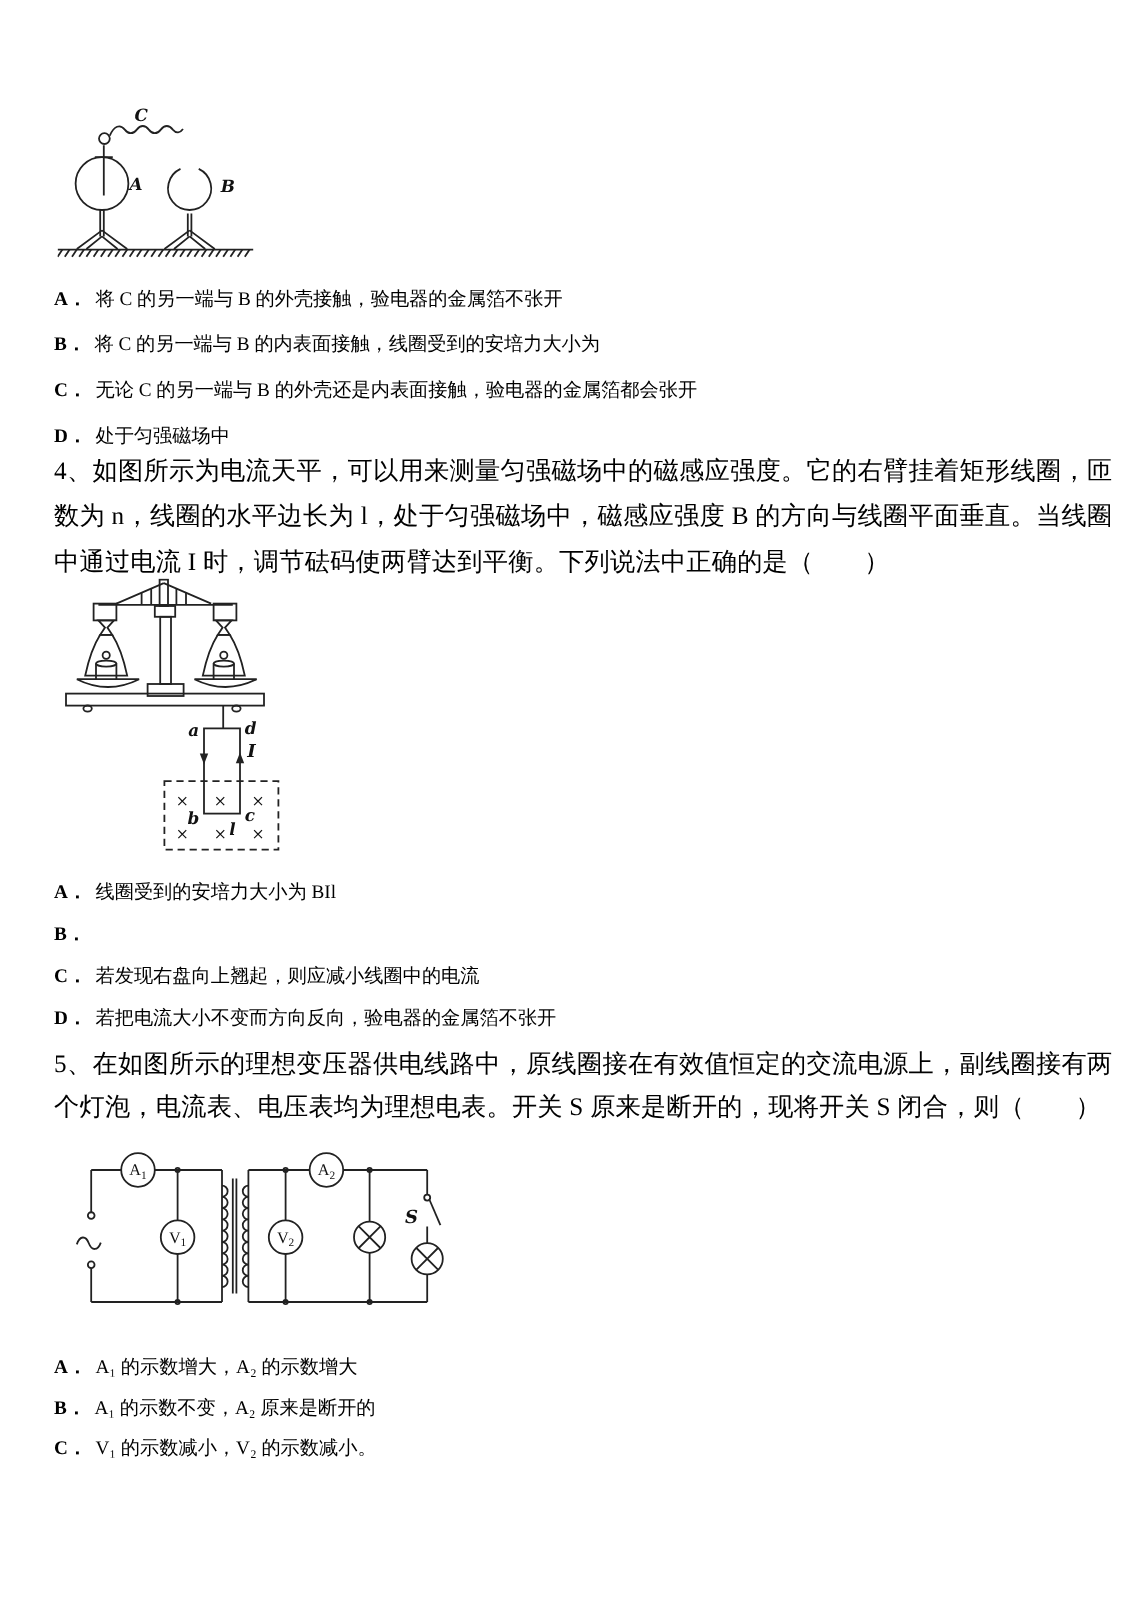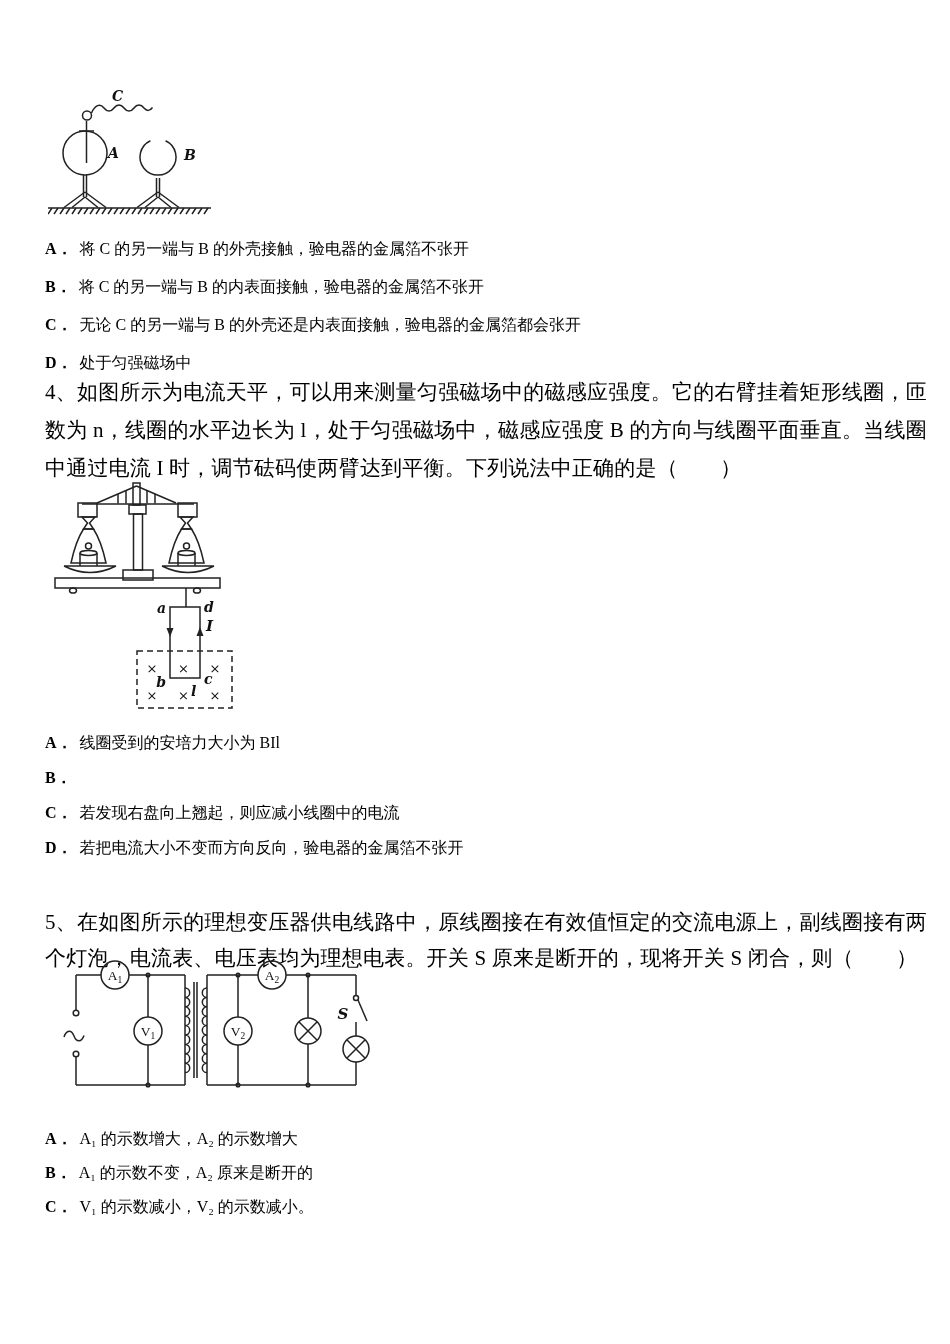--- a/index.html
+++ b/index.html
@@ -58,21 +58,21 @@
     <text class="flabel" x="64" y="16">C</text>
   </svg>
 
   <div class="opts" style="top:230px">
     <div class="opt">
         <span class="olet">A．</span>
         <span class="otxt">将 C 的另一端与 B 的外壳接触，验电器的金属箔不张开</span>
       </div>
     <div class="opt">
         <span class="olet">B．</span>
-        <span class="otxt">将 C 的另一端与 B 的内表面接触，验电器的金属箔不张开</span>
+        <span class="otxt">将 C 的另一端与 B 的内表面接触，线圈受到的安培力大小为</span>
       </div>
     <div class="opt">
         <span class="olet">C．</span>
         <span class="otxt">无论 C 的另一端与 B 的外壳还是内表面接触，验电器的金属箔都会张开</span>
       </div>
     <div class="opt">
         <span class="olet">D．</span>
         <span class="otxt">处于匀强磁场中</span>
       </div>
   </div>
@@ -146,21 +146,21 @@
     <div class="opt">
         <span class="olet">C．</span>
         <span class="otxt">若发现右盘向上翘起，则应减小线圈中的电流</span>
       </div>
     <div class="opt">
         <span class="olet">D．</span>
         <span class="otxt">若把电流大小不变而方向反向，验电器的金属箔不张开</span>
       </div>
   </div>
 
-  <div class="stem stem-36" style="top:904px"><span class="qnum">5、</span><span>在如图所示的理想变压器供电线路中，原线圈接在有效值恒定的交流电源上，副线圈接有两个灯泡，电流表、电压表均为理想电表。开关 S 原来是断开的，现将开关 S 闭合，则（　　）</span></div>
+  <div class="stem stem-36" style="top:868px"><span class="qnum">5、</span><span>在如图所示的理想变压器供电线路中，原线圈接在有效值恒定的交流电源上，副线圈接有两个灯泡，电流表、电压表均为理想电表。开关 S 原来是断开的，现将开关 S 闭合，则（　　）</span></div>
 
   <svg class="fig" style="left:52px;top:952px" width="340" height="155" viewBox="0 0 340 155">
     <g stroke-width="1.6">
       <path d="M24 23 H49 M77 23 H133 M24 133 H133 M24 23 V58.2 M24 104.8 V133 M133 23 V133"></path>
       <circle cx="24" cy="61" r="2.8" class="fill-white"></circle>
       <circle cx="24" cy="102" r="2.8" class="fill-white"></circle>
       <path d="M12 85 C14.5 77.5 19.5 77.5 22 84 C24.5 90.5 29.5 90.5 32 83.5" stroke-width="1.8"></path>
       <circle cx="63" cy="23" r="14" class="fill-white"></circle>
       <path d="M96 23 V65 M96 93 V133"></path>
       <circle cx="96" cy="79" r="14" class="fill-white"></circle>

